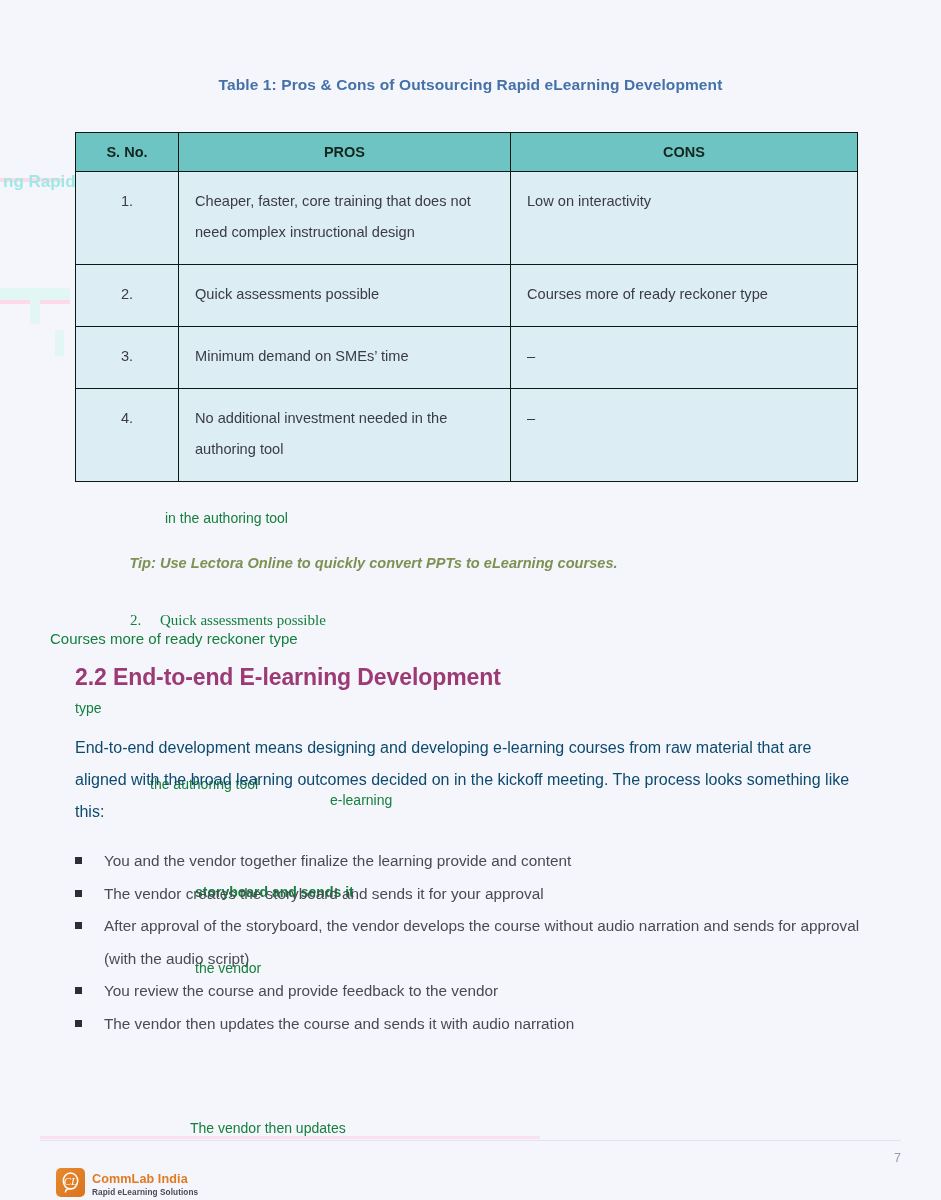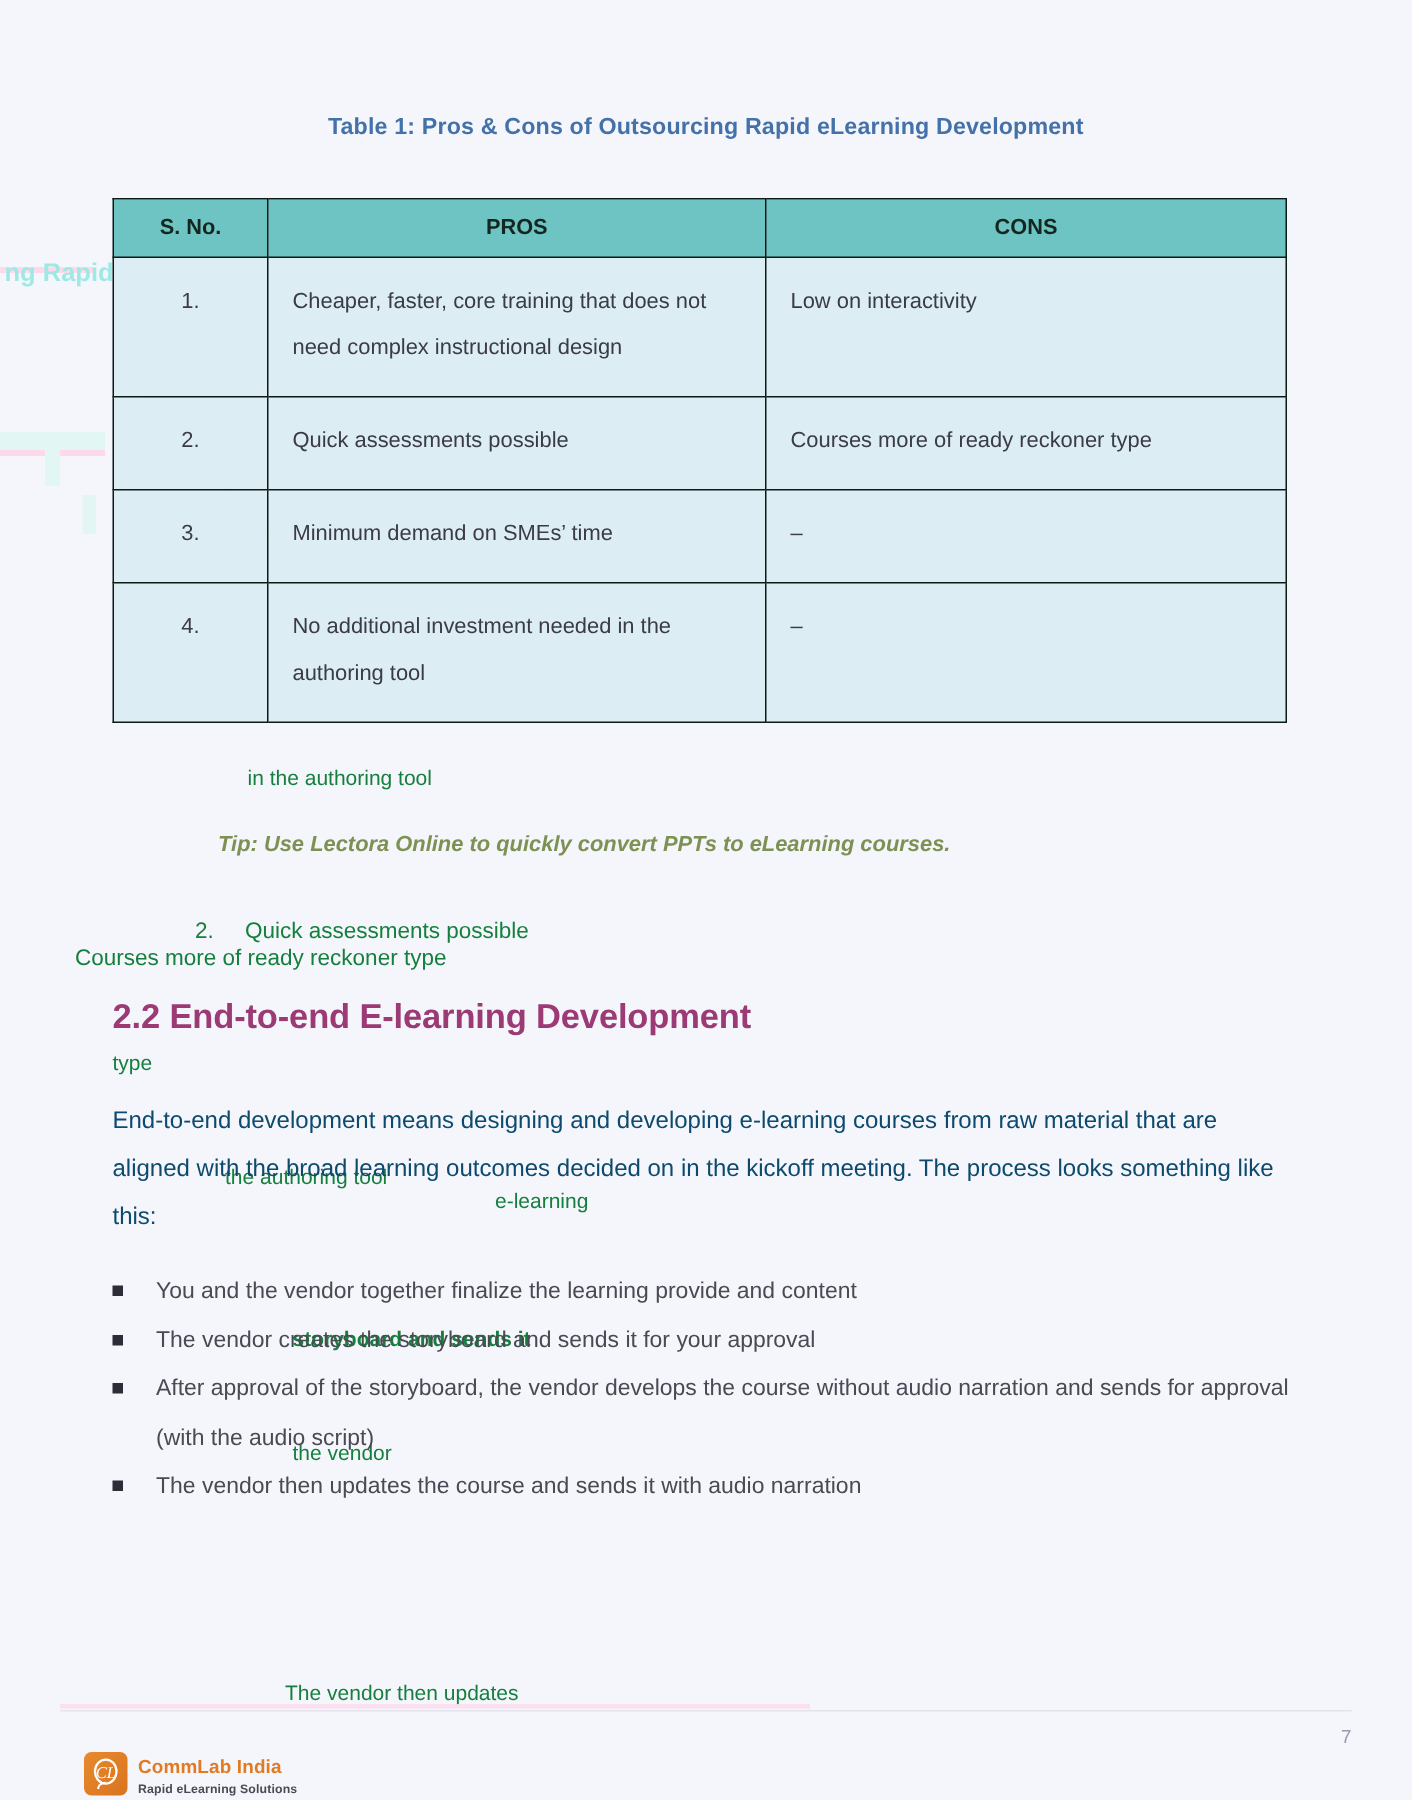--- a/index.html
+++ b/index.html
@@ -101,21 +101,21 @@
     padding-left: 0;
     padding-right: 0;
   }
   .col-sn  { width: 103px; }
   .col-pro { width: 332px; }
   .col-con { width: 347px; }
 
   
   .tip {
     position: absolute;
-    left: 16px;
+    left: 0;
     top: 555px;
     width: 747px;
     text-align: center;
     font-size: 14.6px;
     font-weight: bold;
     font-style: italic;
     color: #7d9153;
     z-index: 5;
   }
 
@@ -238,21 +238,21 @@
     <div class="band band-cyan" style="left:96px; top:340px; width:296px; height:11px;"></div>
     <div class="band band-pink" style="left:96px; top:352px; width:296px; height:5px;"></div>
     <div class="band band-cyan2" style="left:30px; top:300px; width:10px;  height:24px;"></div>
     <div class="band band-cyan2" style="left:55px; top:330px; width:9px;   height:26px;"></div>
 
     <div class="ghost g-cyan" style="left:3px;   top:172px; font-size:17px;">ng Rapid eLearning Development</div>
     <div class="ghost g-cyan" style="left:268px; top:155px; font-size:16px;">Table 1: Pros &amp; Cons of Outsourci</div>
     <div class="ghost g-pink" style="left:96px;  top:298px; font-size:16px;">S. No.</div>
     <div class="ghost g-pink" style="left:290px; top:296px; font-size:16px;">PROS</div>
     <div class="ghost g-pink" style="left:120px; top:318px; font-size:16px;">CONS</div>
-    <div class="ghost g-pink2" style="left:130px; top:612px; font-size:15px; font-weight:normal;">2.&nbsp;&nbsp;&nbsp;&nbsp;&nbsp;Quick assessments possible</div>
+    <div class="ghost g-pink2" style="left:130px; top:612px; font-size:15px; font-weight:normal;font-family:Liberation Serif, serif;">2.&nbsp;&nbsp;&nbsp;&nbsp;&nbsp;Quick assessments possible</div>
     <div class="ghost g-pink2" style="left:50px;  top:630px; font-size:15px; font-weight:normal;">Courses more of ready reckoner type</div>
     <div class="ghost g-pink2" style="left:75px;  top:700px; font-size:14px; font-weight:normal;">type</div>
     <div class="ghost g-pink2" style="left:165px; top:510px; font-size:14px; font-weight:normal;">in the authoring tool</div>
     <div class="ghost g-pink2" style="left:150px; top:776px; font-size:14px; font-weight:normal;">the authoring tool</div>
     <div class="ghost g-pink2" style="left:330px; top:792px; font-size:14px; font-weight:normal;">e-learning</div>
     <div class="ghost g-pink2" style="left:195px; top:884px; font-size:14px; font-weight:bold;">storyboard and sends it</div>
     <div class="ghost g-pink2" style="left:195px; top:960px; font-size:14px; font-weight:normal;text-align:center;">the vendor</div>
     <div class="ghost g-pink2" style="left:190px; top:1120px; font-size:14px; font-weight:normal;">The vendor then updates</div>
     <div class="band band-pink" style="left:40px; top:1136px; width:500px; height:3px; opacity:.7;"></div>
   </div>
@@ -309,20 +309,24 @@
       <span class="bullet-sq"></span>
       <span>You and the vendor together finalize the learning provide and content</span>
     </li>
     <li>
       <span class="bullet-sq"></span>
       <span>The vendor creates the storyboard and sends it for your approval</span>
     </li>
     <li>
       <span class="bullet-sq"></span>
       <span>After approval of the storyboard, the vendor develops the course without audio narration and sends for approval (with the audio script)</span>
+    </li>
+    <li>
+      <span class="bullet-sq"></span>
+      <span>You review the course and provide feedback to the vendor</span>
     </li>
     <li>
       <span class="bullet-sq"></span>
       <span>The vendor then updates the course and sends it with audio narration</span>
     </li>
   </ul>
 
   <div class="footer-rule"></div>
 
   <div class="logo-block">

